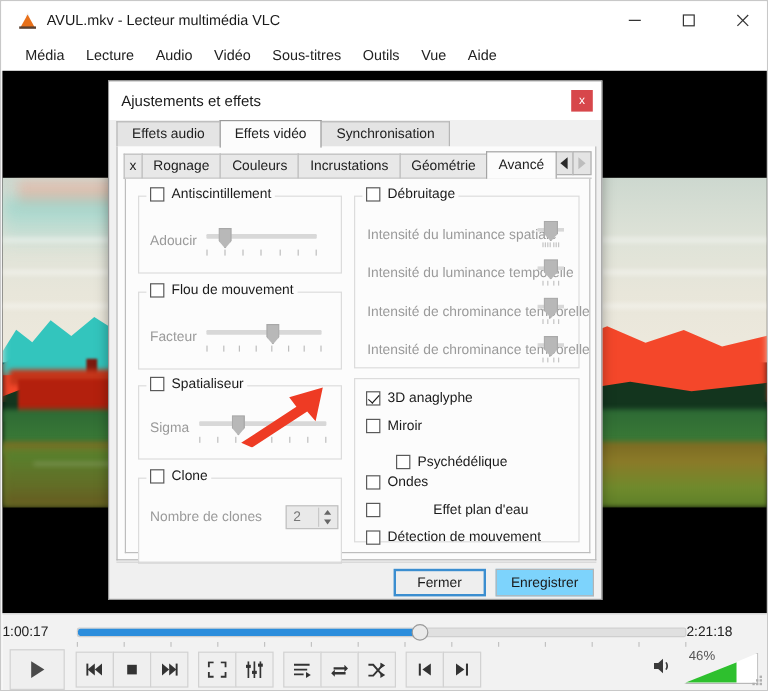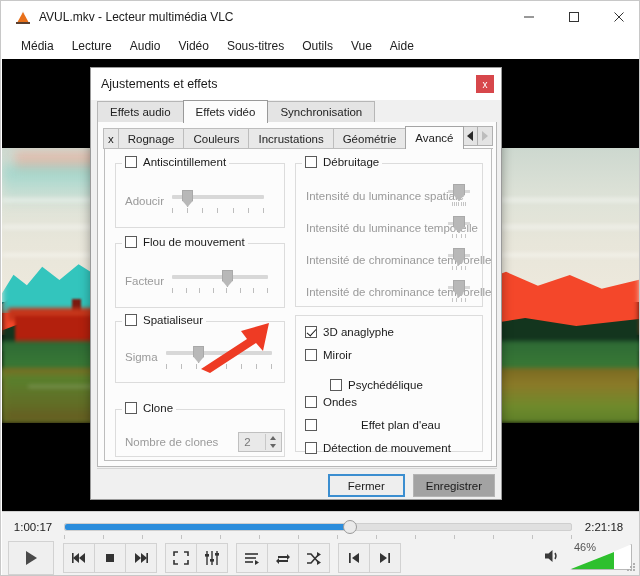--- a/index.html
+++ b/index.html
@@ -421,21 +421,21 @@
   }
   .dlg-buttons {
     position: absolute; right: 6px; top: 406px;
     display: flex;
   }
   .btn {
     height: 23px;
     min-width: 77px;
     padding: 0 12px;
     font-size: 11.5px; color: #1a1a1a;
-    background: #a3a3a3;
+    background: #7dd3fc;
     border: 1px solid #b4b4b4;
     display: flex; align-items: center; justify-content: center;
     margin-left: 8px;
   }
   .btn.primary {
     border: 2px solid #3b8ed0;
     background: #eeeeee;
   }
 
   
@@ -454,21 +454,21 @@
     background: #f2f2f2;
     border-top: 1px solid #d0d0d0;
   }
   .seek-row {
     position: absolute; left: 0; top: 4px;
     width: 638px; height: 22px;
     display: flex; align-items: center;
   }
   .time {
     font-size: 11.5px; color: #222;
-    width: 62px; text-align: center;
+    width: 62px; 
   }
   .time.right { margin-left: auto; margin-right: 4px; width: 64px; }
   .seekbar {
     position: relative;
     flex: 1; height: 14px;
   }
   .seek-track {
     position: absolute; left: 0; top: 3px;
     width: 100%; height: 8px;
     background: #e0e0e0;
@@ -705,21 +705,21 @@
                   <i></i>
                   <i></i>
                   <i></i>
                   <i></i>
                   <i></i>
                 </div>
             </div>
           </div>
         </div>
 
-        <div class="gbox" style="left:10px; top:260px; width:170px; height:48px;text-align:center;">
+        <div class="gbox" style="left:10px; top:249px; width:170px; height:72px;text-align:center;">
           <div class="gbox-title">
             <span class="cb"></span>
             <span>Clone</span>
           </div>
           <div class="spin-wrap" style="left:9px; top:22px;">
             <span class="spin-label">Nombre de clones</span>
             <div class="spin">
               <span>2</span>
               <div class="spin-btns">
                 <div class="up"></div>

